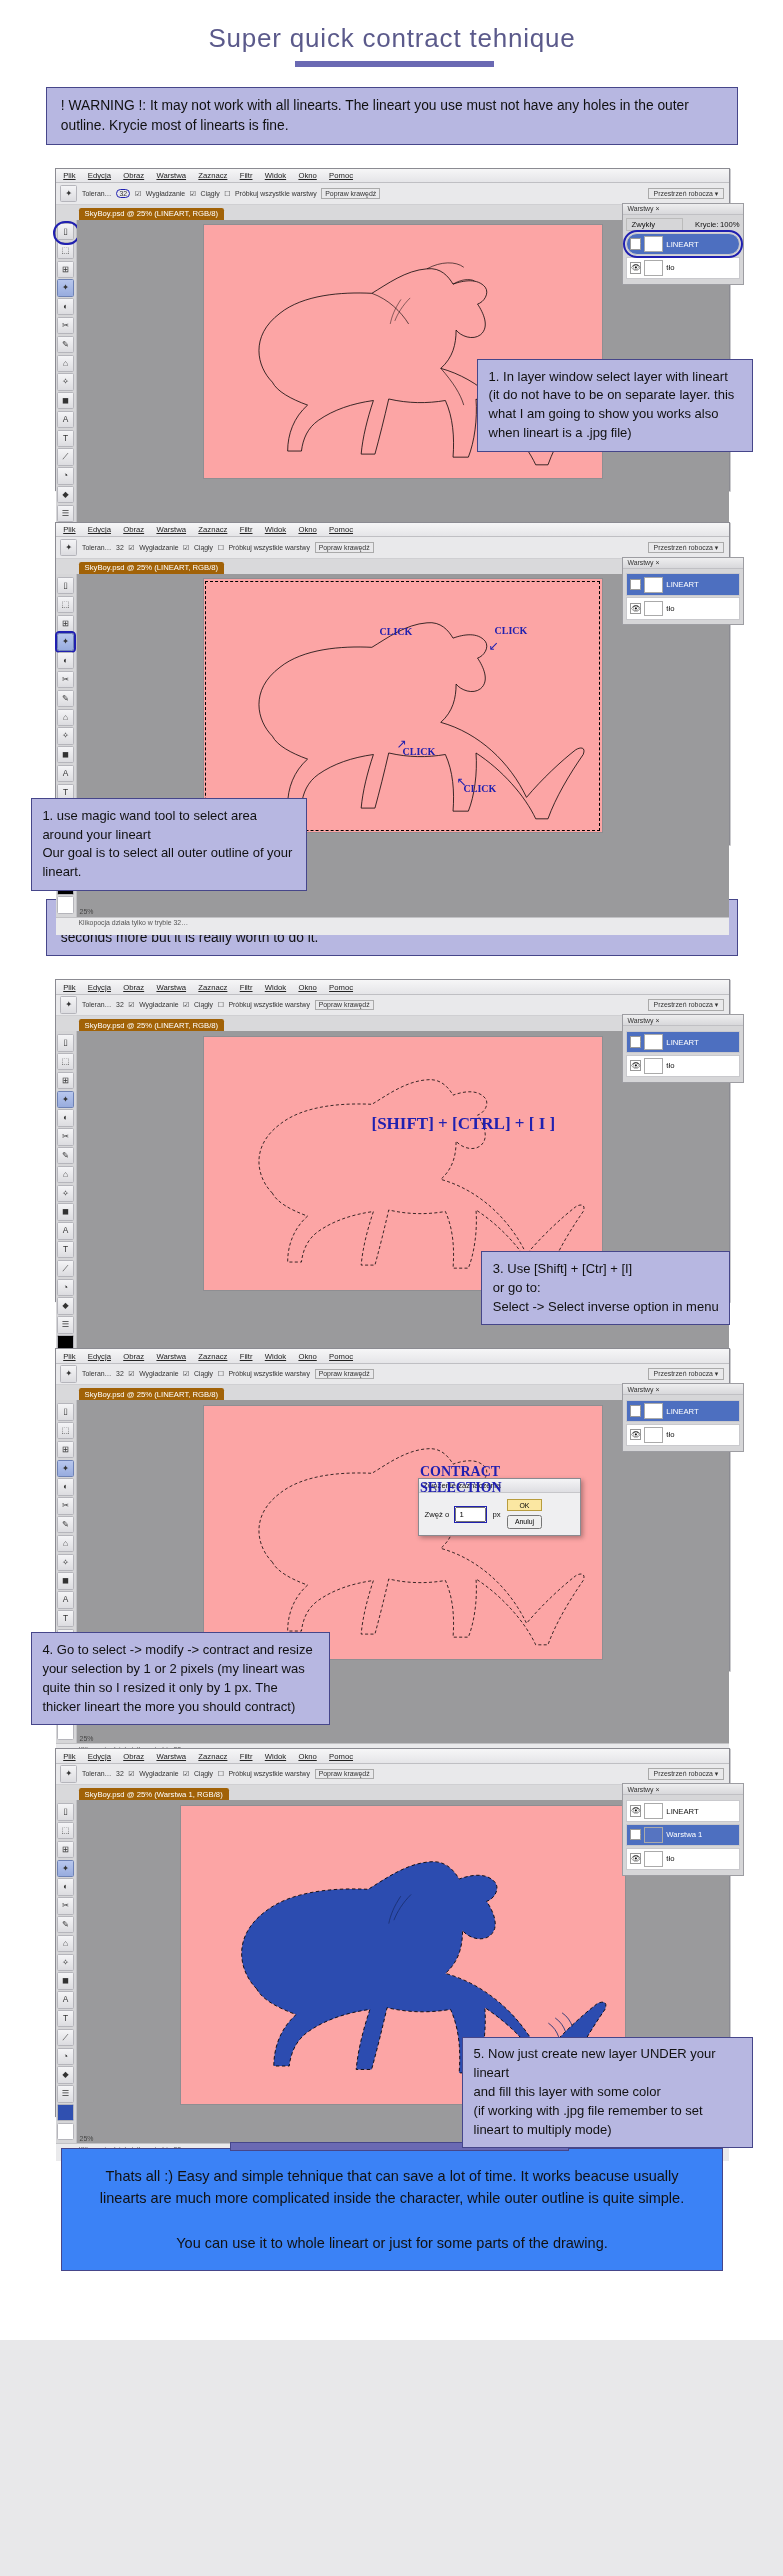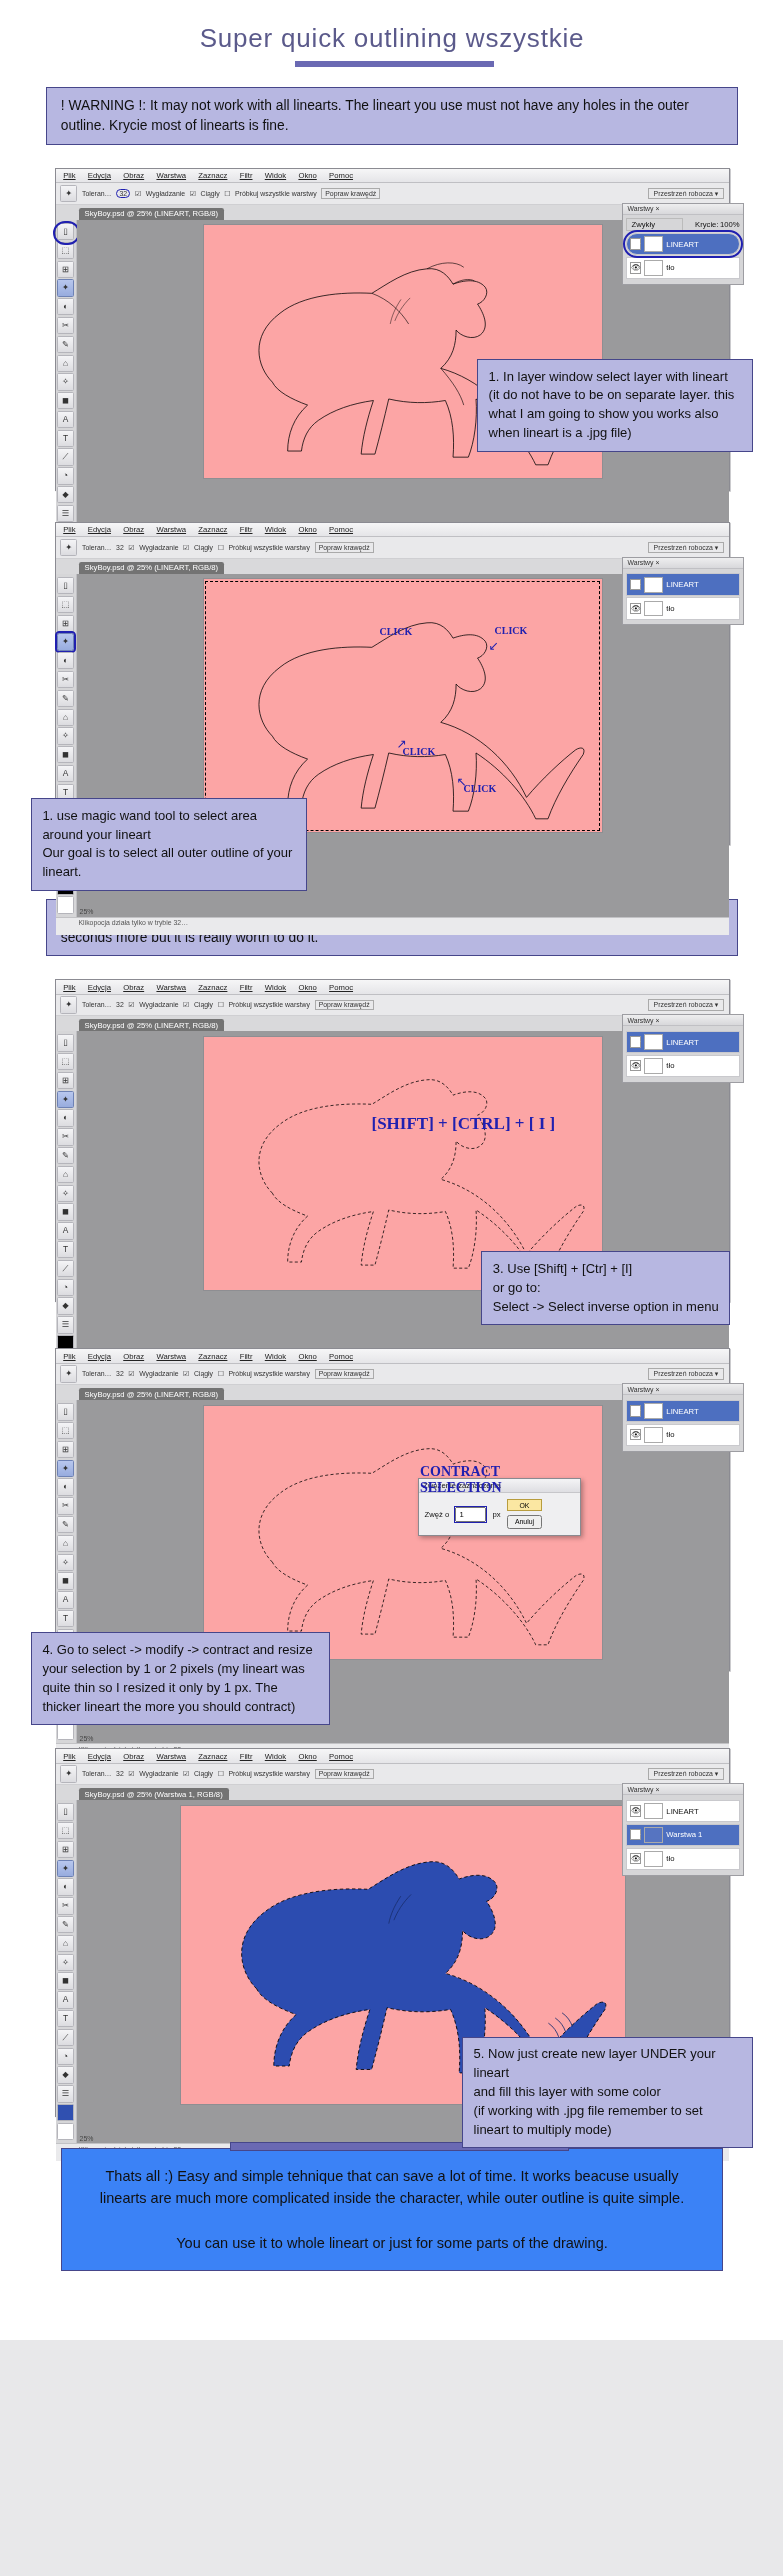--- a/index.html
+++ b/index.html
@@ -8,21 +8,21 @@
 .title-sub { text-align:center; color:#60609f; font-size:10.7px; margin:3.1px 0 18.4px; position:relative; }
 .title-sub .bar { display:inline-block; width:199px; height:6.1px; background:#6a69b3; vertical-align:middle; margin-left:4.6px; }
 .infobox { background:#b7b7e1; border:0.8px solid #46468a; padding:7.7px 13.8px; margin:7.7px 46px 15.3px; font-size:13.8px; line-height:1.45; }
 .step-callout { position:absolute; background:#b7b7e1; border:0.8px solid #46468a; padding:7.7px 10.7px; font-size:13px; line-height:1.45; max-width:253px; z-index:20; }
 .section { position:relative; margin:23px 46px 31px; }
 .ps-window { position:relative; width:673px; background:#d9d9db; border:0.8px solid #8b8b92; box-shadow:0.8px 0.8px 0 #bfbfc3; margin:0 auto; }
 .ps-menubar { display:flex; gap:6.1px; background:linear-gradient(#f6f6f7,#e5e5e8); font-size:7.7px; color:#222; padding:1.5px 4.6px; font-family:Tahoma,Arial,sans-serif; border-bottom:0.8px solid #bfbfc3; }
 .ps-menubar span { padding:0.8px 3.1px; cursor:pointer;text-decoration:underline; }
 .ps-options { display:flex; gap:4.6px; font-size:6.9px; color:#333; padding:1.5px 4.6px; background:#e9e9eb; font-family:Tahoma,Arial,sans-serif; border-bottom:0.8px solid #cfcfd2; align-items:center; flex-wrap:wrap; }
 .ps-options .circled { border:1.5px solid #2020b0; border-radius:9.2px; padding:0 2.3px; }
-.ps-doc-tab { margin:3.1px 0 0 23px; background:#737373; color:#fff; font-size:7.7px; font-family:Tahoma,Arial,sans-serif; padding:1.5px 6.1px; display:inline-block; border-top-left-radius:2.3px; border-top-right-radius:2.3px; }
+.ps-doc-tab { margin:3.1px 0 0 23px; background:#a16207; color:#fff; font-size:7.7px; font-family:Tahoma,Arial,sans-serif; padding:1.5px 6.1px; display:inline-block; border-top-left-radius:2.3px; border-top-right-radius:2.3px; }
 .ps-body { display:flex; background:#989899; }
 .ps-toolbar { width:20px; background:#d6d6d8; border-right:0.8px solid #bfbfc3; display:flex; flex-direction:column; align-items:center; padding:3.1px 0; gap:1.5px; }
 .tool { width:15.3px; height:15.3px; background:linear-gradient(#f4f4f6,#dcdce0); border:0.8px solid #b5b5bb; border-radius:1.5px; font-size:8.4px; line-height:15.3px; text-align:center; color:#333; cursor:pointer; }
 .tool.sel { background:linear-gradient(#b8c7ee,#98acde); border-color:#6e82b5; }
 .tool.circled { outline:2.3px solid #2020b0; outline-offset:0.8px; border-radius:2.3px; }
 .tool.circled-oval { position:relative; }
 .tool.circled-oval::after { content:""; position:absolute; left:-4.6px; top:-3.1px; width:23px; height:20px; border:2.3px solid #2020b0; border-radius:13.8px; pointer-events:none; }
 .canvas-area { flex:1; position:relative; background:#9a9a9c; padding:4.6px; }
 .canvas { background:#fca5a5; border:0.8px solid #8e8e92; position:relative; overflow:hidden; margin:0 auto; }
 .canvas svg.horse { display:block; margin:3.1px auto; }
@@ -52,21 +52,21 @@
 .dialog .ok { background:#fbe7a2; border:0.8px solid #b89d3e; }
 .dialog-head { position:absolute; top:-15.3px; left:1.5px; color:#2020b0; font-family:"Comic Sans MS",cursive; font-weight:bold; font-size:14px; }
 .final-box { background:#3b82f6; border:0.8px solid #46468a; margin:15.3px 61px 23px; padding:15.3px 27.6px; font-size:14.5px; text-align:center; line-height:1.55; position:relative; }
 .final-tabs { position:absolute; top:-7.7px; left:168px; width:337px; height:7.7px; background:#6a69b3; border:0.8px solid #46468a; }
 </style>
 </head>
 <body>
 
 <div class="page">
 
-  <div class="title-top">Super quick outlining wszystkie</div>
+  <div class="title-top">Super quick contract tehnique</div>
   <div class="title-sub">
     <span class="bar"></span>
   </div>
 
   <div class="infobox">! WARNING !: It may not work with all linearts. The lineart you use must not have any holes in the outer outline. Krycie most of linearts is fine.</div>
 
   <div class="section">
     <div class="ps-window" style="height:321px;">
       <div class="ps-menubar">
         <span>Plik</span>

